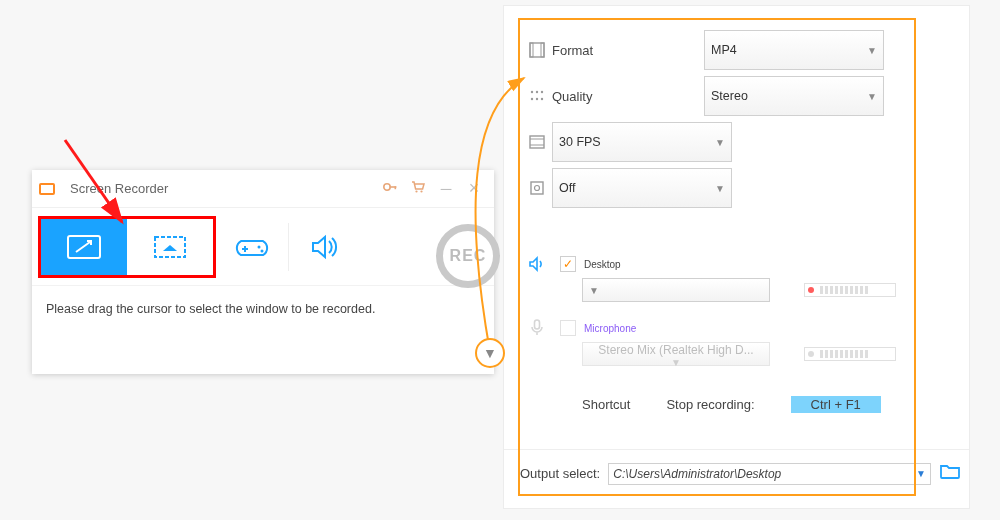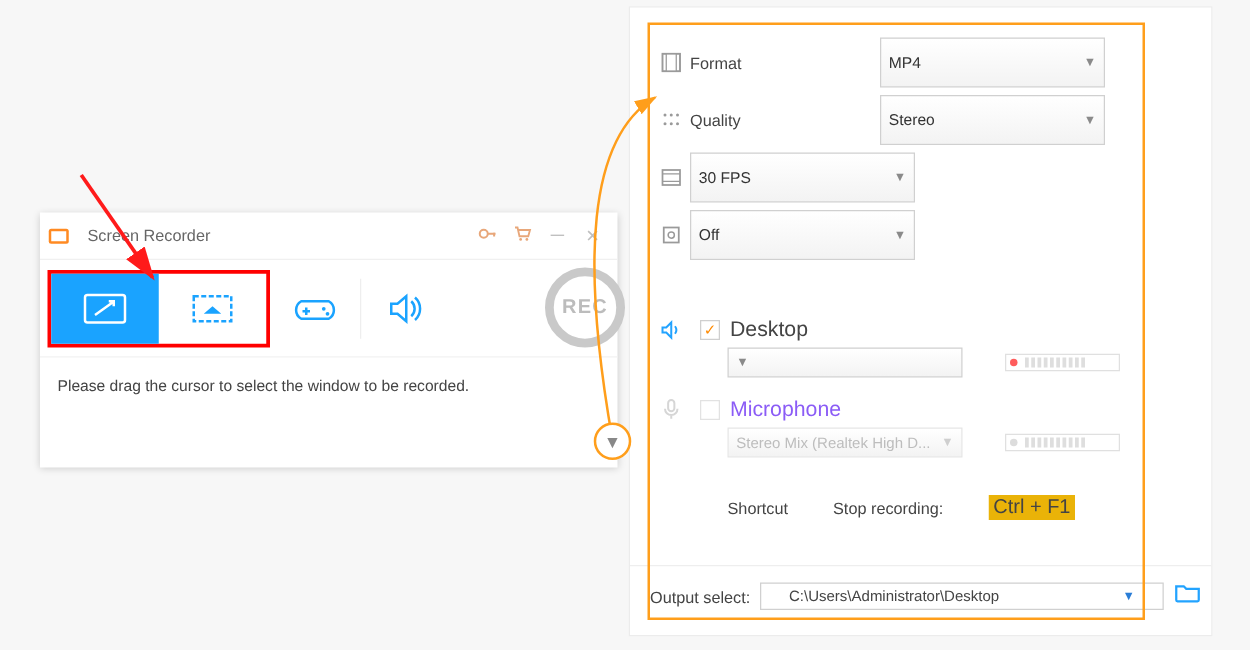--- a/index.html
+++ b/index.html
@@ -31,21 +31,21 @@
   }
   .mode-btn {
     width:88px; height:56px; display:flex; align-items:center; justify-content:center;
   }
   .mode-btn.active { background:#1aa3ff; }
   .tool-btn {
     width:72px; height:64px; display:flex; align-items:center; justify-content:center;
   }
   .sep { width:1px; height:48px; background:#eee; }
   .rec-circle {
-    position:absolute; right:-6px; top:6px;
+    position:absolute; right:-6px; top:16px;
     width:64px; height:64px; border-radius:50%; border:7px solid #c9c9c9;
     display:flex; align-items:center; justify-content:center;
     font-weight:800; color:#bcbcbc; font-size:16px; letter-spacing:1px;
   }
   .instruction { padding:16px 14px; font-size:12.5px; color:#444; }
 
   
   .settings {
     position:absolute; left:503px; top:5px; width:467px; height:504px;
     border:1px solid #ececec; background:#fff;
@@ -65,43 +65,43 @@
     display:flex; align-items:center; padding:0 6px; justify-content:space-between; font-size:12.5px;
     color:#333;
   }
   .combo .tri { color:#8a8a8a; font-size:10px; }
 
   .audio-row { display:flex; align-items:center; margin-top:4px; gap:8px; }
   .checkbox {
     width:16px; height:16px; border:1px solid #cfcfcf; display:flex; align-items:center; justify-content:center;
     font-size:12px; color:#ff8a00; background:#fff;
   }
-  .audio-label { font-size:17px; color:#444;text-align:center; }
+  .audio-label { font-size:10px; color:#444;text-align:center; }
   .audio-label.dim { color:#8b5cf6; }
   .device-combo {
     width:188px; height:24px; border:1px solid #d0d0d0; background:linear-gradient(#fff,#f3f3f3);
     display:flex; align-items:center; padding:0 6px; justify-content:space-between; font-size:12px;
   }
-  .device-combo.dim { color:#bdbdbd; border-color:#e6e6e6; }
+  .device-combo.dim { color:#bdbdbd; border-color:#e6e6e6;flex-direction:column; }
   .level {
     width:92px; height:14px; border:1px solid #e0e0e0; background:#fff; display:flex; align-items:center; padding:0 3px; gap:2px;
   }
   .level .bar { width:3px; height:8px; background:#dedede; }
   .level .dot { width:6px; height:6px; border-radius:50%; background:#ff5c5c; margin-right:4px; }
   .level.dim .dot { background:#dcdcdc; }
 
   .shortcut-row { margin:30px 0 0 60px; display:flex; align-items:center; font-size:13px; gap:36px; }
-  .kbd { background:#eab308; padding:1px 4px; font-size:16px; }
+  .kbd { background:#7dd3fc; padding:1px 20px; font-size:13px; }
 
   .divider { height:1px; background:#eee; margin-top:36px; }
   .output-row { display:flex; align-items:center; padding:12px 8px 0 16px; gap:8px; }
   .olabel { font-size:13px; color:#444; white-space:nowrap; }
   .path-combo {
     flex:1; height:22px; border:1px solid #d0d0d0; background:#fff;
-    display:flex; align-items:center; padding:0 22px; justify-content:space-between; font-size:12px;
+    display:flex; align-items:center; padding:0 4px; justify-content:space-between; font-size:12px;font-style:italic;
   }
   .folder-icon { color:#22a3ff; font-size:20px; }
 
   
   .arrows { position:absolute; left:0; top:0; width:1000px; height:520px; pointer-events:none; z-index:4; }
 
   .chev-down-bubble {
     position:absolute; left:475px; top:338px; width:30px; height:30px;
     border:2px solid #ff9e1b; border-radius:50%; background:#fff;
     display:flex; align-items:center; justify-content:center; z-index:6;

